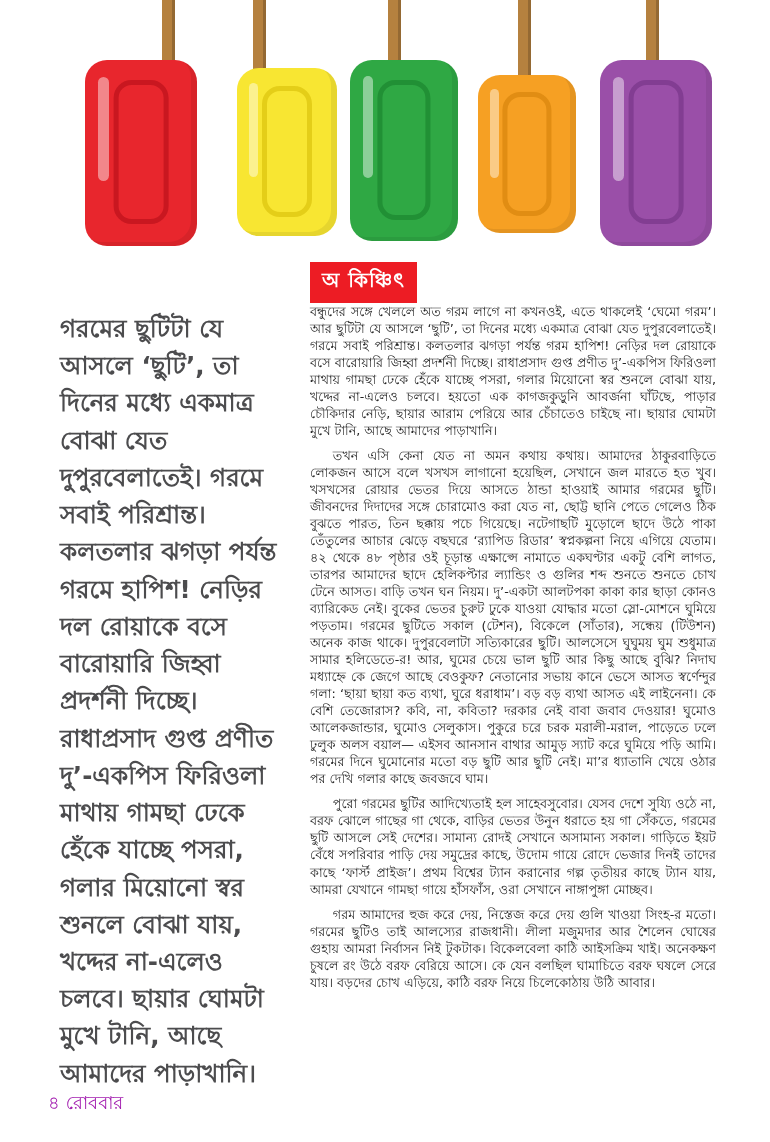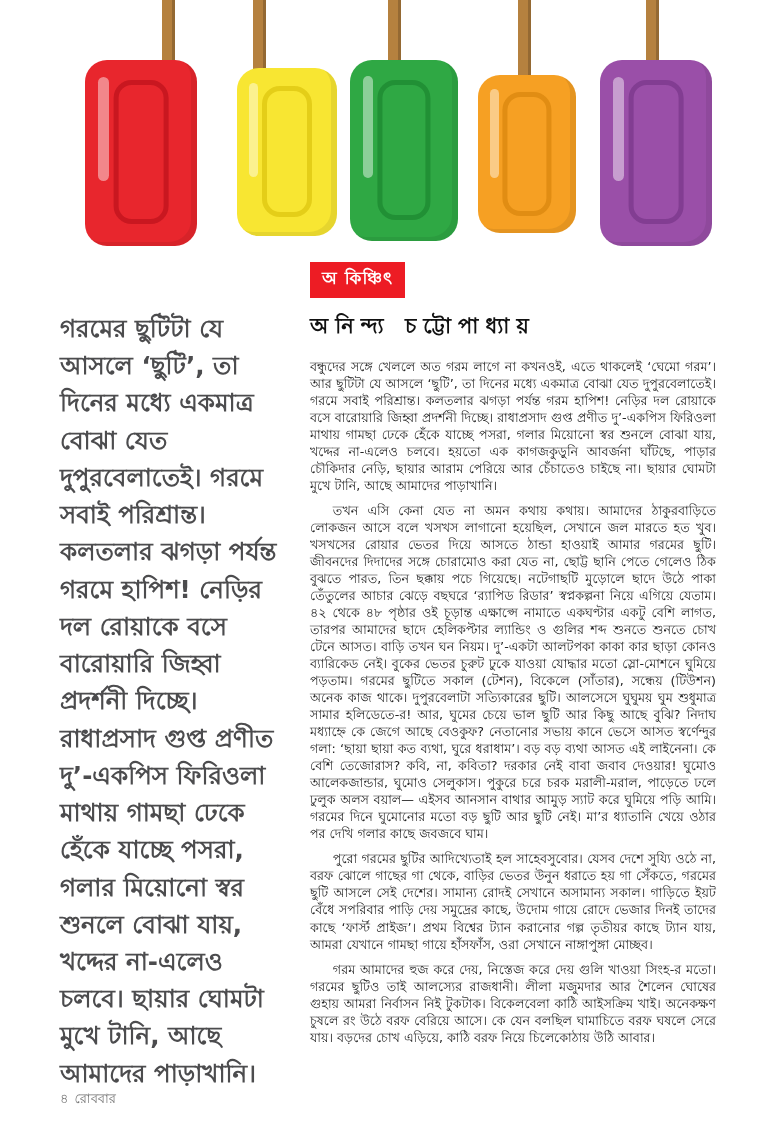--- a/index.html
+++ b/index.html
@@ -42,39 +42,39 @@
   .col-left { flex:0 0 230px; width:230px; }
   .pullquote {
     margin-top:48px;
     font-size:24.5px; line-height:1.52;
     color:#4c4c4e;
     font-weight:700;
   }
   .col-right { flex:1; min-width:0; }
   .badge {
     display:inline-block;
-    font-weight:bold; font-size:17px;
+    font-weight:bold; font-size:20px;
     padding:3px 12px 5px;
     letter-spacing:1px;
   }
   .byline {
     font-size:21px; font-weight:bold; color:#111;
     letter-spacing:7px;
     margin:12px 0 13px;
   }
   .body-text p {
     margin:0;
     font-size:12.7px; line-height:1.34;
     text-align:justify;
     color:#242424;
   }
   .body-text p + p { text-indent:1.8em;margin-top:8px; }
 
   
-  .footer { position:absolute; left:60px; top:1089px; font-size:13px; color:#737373; }
+  .footer { position:absolute; left:48px; top:1089px; font-size:18px; color:#a21caf; }
   .footer .num { margin-right:6px; }
 </style>
 </head>
 <body>
 
 <div class="page">
 
   <div class="pops">
       <div class="pop">
         <div class="stick" style="background: rgb(181, 129, 63);"></div>
@@ -114,21 +114,20 @@
     </div>
 
   <div class="content">
 
     <div class="col-left">
       <div class="pullquote">গরমের ছুটিটা যে আসলে ‘ছুটি’, তা দিনের মধ্যে একমাত্র বোঝা যেত দুপুরবেলাতেই। গরমে সবাই পরিশ্রান্ত। কলতলার ঝগড়া পর্যন্ত গরমে হাপিশ! নেড়ির দল রোয়াকে বসে বারোয়ারি জিহ্বা প্রদর্শনী দিচ্ছে। রাধাপ্রসাদ গুপ্ত প্রণীত দু’-একপিস ফিরিওলা মাথায় গামছা ঢেকে হেঁকে যাচ্ছে পসরা, গলার মিয়োনো স্বর শুনলে বোঝা যায়, খদ্দের না-এলেও চলবে। ছায়ার ঘোমটা মুখে টানি, আছে আমাদের পাড়াখানি।</div>
     </div>
 
     <div class="col-right">
       <span class="badge" style="background: rgb(237, 28, 36); color: rgb(255, 255, 255);">অ কিঞ্চিৎ</span>
-      <div class="byline">অনিন্দ্য চট্টোপাধ্যায়</div>
       <div class="body-text">
         <p>বন্ধুদের সঙ্গে খেললে অত গরম লাগে না কখনওই, এতে থাকলেই ‘ঘেমো গরম’। আর ছুটিটা যে আসলে ‘ছুটি’, তা দিনের মধ্যে একমাত্র বোঝা যেত দুপুরবেলাতেই। গরমে সবাই পরিশ্রান্ত। কলতলার ঝগড়া পর্যন্ত গরম হাপিশ! নেড়ির দল রোয়াকে বসে বারোয়ারি জিহ্বা প্রদর্শনী দিচ্ছে। রাধাপ্রসাদ গুপ্ত প্রণীত দু’-একপিস ফিরিওলা মাথায় গামছা ঢেকে হেঁকে যাচ্ছে পসরা, গলার মিয়োনো স্বর শুনলে বোঝা যায়, খদ্দের না-এলেও চলবে। হয়তো এক কাগজকুড়ুনি আবর্জনা ঘাঁটছে, পাড়ার চৌকিদার নেড়ি, ছায়ার আরাম পেরিয়ে আর চেঁচাতেও চাইছে না। ছায়ার ঘোমটা মুখে টানি, আছে আমাদের পাড়াখানি।</p>
         <p>তখন এসি কেনা যেত না অমন কথায় কথায়। আমাদের ঠাকুরবাড়িতে লোকজন আসে বলে খসখস লাগানো হয়েছিল, সেখানে জল মারতে হত খুব। খসখসের রোয়ার ভেতর দিয়ে আসতে ঠান্ডা হাওয়াই আমার গরমের ছুটি। জীবনদের দিদাদের সঙ্গে চোরামোও করা যেত না, ছোট্ট ছানি পেতে গেলেও ঠিক বুঝতে পারত, তিন ছক্কায় পচে গিয়েছে। নটেগাছটি মুড়োলে ছাদে উঠে পাকা তেঁতুলের আচার ঝেড়ে বছঘরে ‘র‍্যাপিড রিডার’ স্বপ্নকল্পনা নিয়ে এগিয়ে যেতাম। ৪২ থেকে ৪৮ পৃষ্ঠার ওই চূড়ান্ত এক্ষাপ্সে নামাতে একঘণ্টার একটু বেশি লাগত, তারপর আমাদের ছাদে হেলিকপ্টার ল্যান্ডিং ও গুলির শব্দ শুনতে শুনতে চোখ টেনে আসত। বাড়ি তখন ঘন নিয়ম। দু’-একটা আলটপকা কাকা কার ছাড়া কোনও ব্যারিকেড নেই। বুকের ভেতর চুরুট ঢুকে যাওয়া যোদ্ধার মতো স্লো-মোশনে ঘুমিয়ে পড়তাম। গরমের ছুটিতে সকাল (টেশন), বিকেলে (সাঁতার), সন্ধেয় (টিউশন) অনেক কাজ থাকে। দুপুরবেলাটা সত্যিকারের ছুটি। আলসেসে ঘুঘুময় ঘুম শুধুমাত্র সামার হলিডেতে-র! আর, ঘুমের চেয়ে ভাল ছুটি আর কিছু আছে বুঝি? নিদাঘ মধ্যাহ্নে কে জেগে আছে বেওকুফ? নেতানোর সভায় কানে ভেসে আসত স্বর্ণেন্দুর গলা: ‘ছায়া ছায়া কত ব্যথা, ঘুরে ধরাধাম’। বড় বড় ব্যথা আসত এই লাইনেনা। কে বেশি তেজোরাস? কবি, না, কবিতা? দরকার নেই বাবা জবাব দেওয়ার! ঘুমোও আলেকজান্ডার, ঘুমোও সেলুকাস। পুকুরে চরে চরক মরালী-মরাল, পাড়েতে ঢলে ঢুলুক অলস বয়াল— এইসব আনসান বাথার আমুড় স্যাট করে ঘুমিয়ে পড়ি আমি। গরমের দিনে ঘুমোনোর মতো বড় ছুটি আর ছুটি নেই। মা’র ধ্যাতানি খেয়ে ওঠার পর দেখি গলার কাছে জবজবে ঘাম।</p>
         <p>পুরো গরমের ছুটির আদিখ্যেতাই হল সাহেবসুবোর। যেসব দেশে সুয্যি ওঠে না, বরফ ঝোলে গাছের গা থেকে, বাড়ির ভেতর উনুন ধরাতে হয় গা সেঁকতে, গরমের ছুটি আসলে সেই দেশের। সামান্য রোদই সেখানে অসামান্য সকাল। গাড়িতে ইয়ট বেঁধে সপরিবার পাড়ি দেয় সমুদ্রের কাছে, উদোম গায়ে রোদে ভেজার দিনই তাদের কাছে ‘ফার্স্ট প্রাইজ’। প্রথম বিশ্বের ট্যান করানোর গল্প তৃতীয়র কাছে ট্যান যায়, আমরা যেখানে গামছা গায়ে হাঁসফাঁস, ওরা সেখানে নাঙ্গাপুঙ্গা মোচ্ছব।</p>
         <p>গরম আমাদের হুজ করে দেয়, নিস্তেজ করে দেয় গুলি খাওয়া সিংহ-র মতো। গরমের ছুটিও তাই আলস্যের রাজধানী। লীলা মজুমদার আর শৈলেন ঘোষের গুহায় আমরা নির্বাসন নিই টুকটাক। বিকেলবেলা কাঠি আইসক্রিম খাই। অনেকক্ষণ চুষলে রং উঠে বরফ বেরিয়ে আসে। কে যেন বলছিল ঘামাচিতে বরফ ঘষলে সেরে যায়। বড়দের চোখ এড়িয়ে, কাঠি বরফ নিয়ে চিলেকোঠায় উঠি আবার।</p>
       </div>
     </div>
 
   </div>
 

